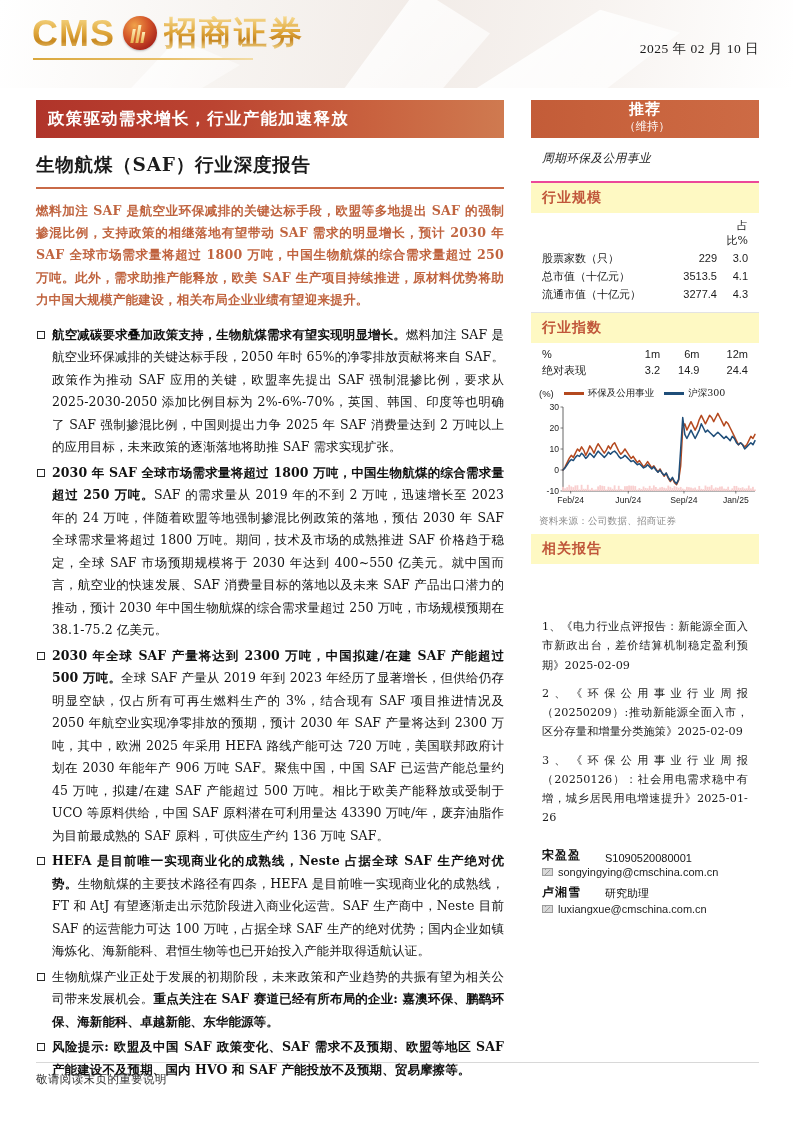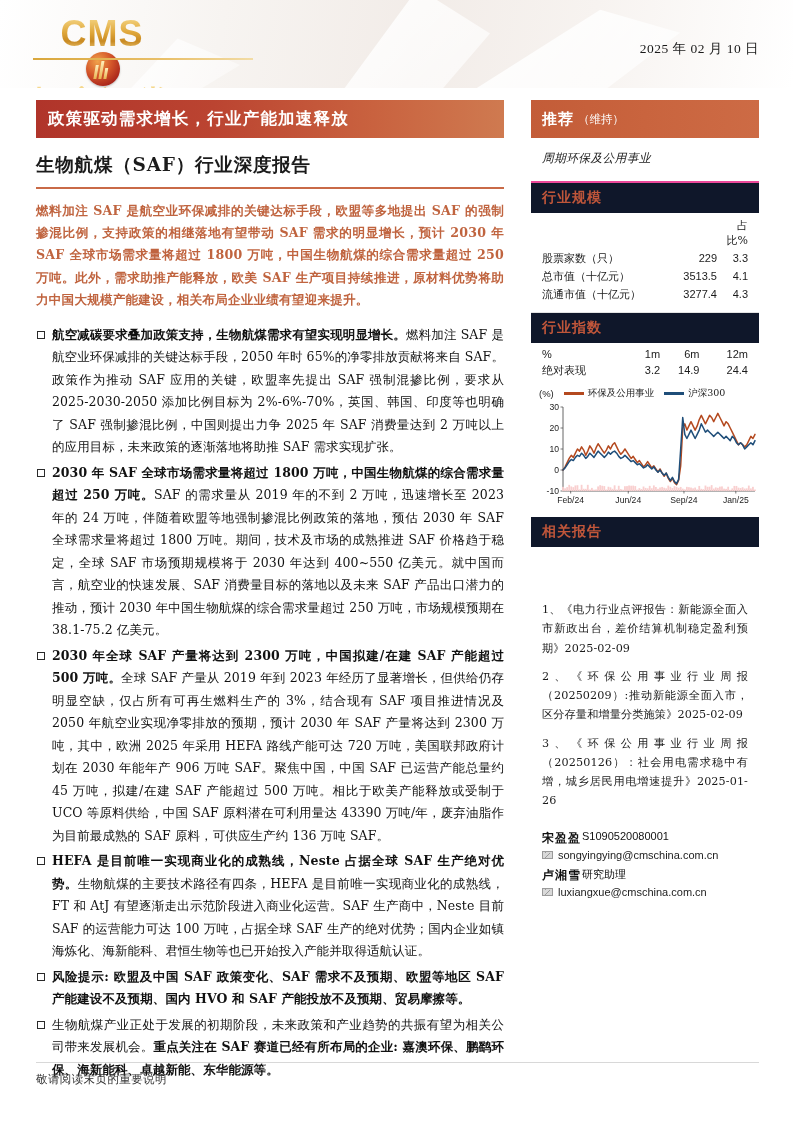--- a/index.html
+++ b/index.html
@@ -32,21 +32,21 @@
     clip-path: polygon(0% 92%, 62% 6%, 100% 30%, 58% 100%);
   }
   .hdr-arrow.a3 {
     left: 120px; top: 30px; width: 120px; height: 70px;
     background: linear-gradient(120deg, rgba(255,255,255,.9), rgba(255,255,255,.35));
     clip-path: polygon(0% 100%, 48% 12%, 100% 50%, 52% 100%);
   }
 
   .logo-wrap {
     position: absolute; left: 32px; top: 16px;
-    display: flex; align-items: center; height: 48px; flex-direction: column;
+    display: flex; align-items: flex-start; height: 48px;
   }
   .logo-cms {
     font-family: "Liberation Sans", sans-serif;
     font-weight: 700; font-size: 36px; letter-spacing: 1px;
     background: linear-gradient(180deg,#f6d98a 0%,#e0a83c 45%,#c98a22 70%,#f3d58a 100%);
     -webkit-background-clip: text; background-clip: text; color: transparent;
     line-height: 1;
   }
   .logo-emblem {
     width: 34px; height: 34px; border-radius: 50%;
@@ -156,40 +156,40 @@
     margin-top: 9px;
     font-size: 11.5px; color: #333;
     font-family: "DejaVu Serif", serif;
     letter-spacing: .4px;
   }
 
   
   .rec-banner {
     height: 38px;
     background: linear-gradient(90deg,#c35c38 0%,#c9643e 50%,#cd6b45 100%);
-    display: flex; align-items: center; padding: 0 11px;
+    display: flex; align-items: center; padding: 0 11px; flex-direction: column;
   }
   .rec-banner .rec-main {
     color: #fff; font-size: 15px; font-weight: 700;
     font-family: "DejaVu Serif", serif; letter-spacing: 1px;
   }
   .rec-banner .rec-sub {
     color: #fff; font-size: 11.5px; margin-left: 4px;
     font-family: "DejaVu Serif", serif;
   }
   .rec-industry {
     padding: 13px 11px 14px 11px;
     font-size: 11.8px; color: #1b1b1b;
     font-family: "DejaVu Serif", serif;
     border-bottom: 2px solid #ec4899;
     letter-spacing: .3px;
     font-style: italic;
   }
   .sb-section-head {
-    background: #0f172a;
+    background: #fef9c3;
     color: #c0563a;
     font-family: "DejaVu Serif", serif;
     font-weight: 700; font-size: 14px;
     padding: 6px 11px 6px 11px;
     letter-spacing: 1px;
   }
   .sb-table {
     width: 100%; border-collapse: collapse;
     font-family: "Liberation Sans", sans-serif;
     font-size: 11px; color: #1b1b1b;
@@ -232,21 +232,21 @@
   .rep-item {
     font-family: "DejaVu Serif", serif;
     font-size: 11.2px; line-height: 1.72;
     color: #1b1b1b; text-align: justify;
     margin-bottom: 9px;
     letter-spacing: .1px;
   }
 
   
   .analyst-block { padding: 6px 11px 0 11px; }
-  .analyst-row { display: flex; align-items: flex-start; gap: 1px; margin-bottom: 2px; }
+  .analyst-row { display: flex; align-items: flex-end; gap: 24px; margin-bottom: 2px; }
   .analyst-name {
     font-family: "DejaVu Serif", serif; font-weight: 700;
     font-size: 12px; color: #111; letter-spacing: 1px;
   }
   .analyst-meta {
     font-family: "Liberation Sans", sans-serif; font-size: 11px; color: #111;
   }
   .analyst-meta.cn { font-family: "DejaVu Serif", serif; font-size: 11px; }
   .mail-row { display: flex; align-items: center; gap: 5px; margin-bottom: 6px; }
   .mail-icon {
@@ -308,24 +308,24 @@
       <div class="bullet">
         <b>2030 年 SAF 全球市场需求量将超过 1800 万吨，中国生物航煤的综合需求量超过 250 万吨。</b><span>SAF 的需求量从 2019 年的不到 2 万吨，迅速增长至 2023 年的 24 万吨，伴随着欧盟等地强制掺混比例政策的落地，预估 2030 年 SAF 全球需求量将超过 1800 万吨。期间，技术及市场的成熟推进 SAF 价格趋于稳定，全球 SAF 市场预期规模将于 2030 年达到 400~550 亿美元。就中国而言，航空业的快速发展、SAF 消费量目标的落地以及未来 SAF 产品出口潜力的推动，预计 2030 年中国生物航煤的综合需求量超过 250 万吨，市场规模预期在 38.1-75.2 亿美元。</span>
       </div>
       <div class="bullet">
         <b>2030 年全球 SAF 产量将达到 2300 万吨，中国拟建/在建 SAF 产能超过 500 万吨。</b><span>全球 SAF 产量从 2019 年到 2023 年经历了显著增长，但供给仍存明显空缺，仅占所有可再生燃料生产的 3%，结合现有 SAF 项目推进情况及 2050 年航空业实现净零排放的预期，预计 2030 年 SAF 产量将达到 2300 万吨，其中，欧洲 2025 年采用 HEFA 路线产能可达 720 万吨，美国联邦政府计划在 2030 年能年产 906 万吨 SAF。聚焦中国，中国 SAF 已运营产能总量约 45 万吨，拟建/在建 SAF 产能超过 500 万吨。相比于欧美产能释放或受制于 UCO 等原料供给，中国 SAF 原料潜在可利用量达 43390 万吨/年，废弃油脂作为目前最成熟的 SAF 原料，可供应生产约 136 万吨 SAF。</span>
       </div>
       <div class="bullet">
         <b>HEFA 是目前唯一实现商业化的成熟线，Neste 占据全球 SAF 生产绝对优势。</b><span>生物航煤的主要技术路径有四条，HEFA 是目前唯一实现商业化的成熟线，FT 和 AtJ 有望逐渐走出示范阶段进入商业化运营。SAF 生产商中，Neste 目前 SAF 的运营能力可达 100 万吨，占据全球 SAF 生产的绝对优势；国内企业如镇海炼化、海新能科、君恒生物等也已开始投入产能并取得适航认证。</span>
       </div>
       <div class="bullet">
+        <span>生物航煤产业正处于发展的初期阶段，未来政策和产业趋势的共振有望为相关公司带来发展机会。</span><b>重点关注在 SAF 赛道已经有所布局的企业: 嘉澳环保、鹏鹞环保、海新能科、卓越新能、东华能源等。</b>
+      </div>
+      <div class="bullet">
         <b>风险提示: 欧盟及中国 SAF 政策变化、SAF 需求不及预期、欧盟等地区 SAF 产能建设不及预期、国内 HVO 和 SAF 产能投放不及预期、贸易摩擦等。</b>
-      </div>
-      <div class="bullet">
-        <span>生物航煤产业正处于发展的初期阶段，未来政策和产业趋势的共振有望为相关公司带来发展机会。</span><b>重点关注在 SAF 赛道已经有所布局的企业: 嘉澳环保、鹏鹞环保、海新能科、卓越新能、东华能源等。</b>
       </div>
     </div>
   </div>
 
   <div class="col-right">
 
     <div class="rec-banner">
       <span class="rec-main">推荐</span>
       <span class="rec-sub">（维持）</span>
     </div>
@@ -336,21 +336,21 @@
     <table class="sb-table">
       <tbody>
           <tr class="head">
         <td class="lbl"></td>
         <td class="num"></td>
         <td class="pct">占比%</td>
       </tr>
       <tr>
         <td class="lbl">股票家数（只）</td>
         <td class="num">229</td>
-        <td class="pct">3.3</td>
+        <td class="pct">3.0</td>
       </tr>
       <tr>
         <td class="lbl">总市值（十亿元）</td>
         <td class="num">3513.5</td>
         <td class="pct">4.1</td>
       </tr>
       <tr>
         <td class="lbl">流通市值（十亿元）</td>
         <td class="num">3277.4</td>
         <td class="pct">4.3</td>
@@ -502,20 +502,21 @@
           <line x1="91.28" y1="90" x2="91.28" y2="92.5" stroke="#555" stroke-width="0.8"></line>
           <text x="91.28" y="101.5" text-anchor="middle" font-family="&quot;Liberation Sans&quot;, sans-serif" font-size="8.6" fill="#222">Jun/24</text>
           <line x1="146.96" y1="90" x2="146.96" y2="92.5" stroke="#555" stroke-width="0.8"></line>
           <text x="146.96" y="101.5" text-anchor="middle" font-family="&quot;Liberation Sans&quot;, sans-serif" font-size="8.6" fill="#222">Sep/24</text>
           <line x1="198.8" y1="90" x2="198.8" y2="92.5" stroke="#555" stroke-width="0.8"></line>
           <text x="198.8" y="101.5" text-anchor="middle" font-family="&quot;Liberation Sans&quot;, sans-serif" font-size="8.6" fill="#222">Jan/25</text>
           <polyline points="26.00,69.00 28.06,65.85 30.13,61.65 32.19,57.45 34.26,54.30 36.32,56.40 38.39,52.20 40.45,48.00 42.52,50.10 44.58,45.90 46.65,49.05 48.71,54.30 50.77,50.10 52.84,44.85 54.90,48.00 56.97,52.20 59.03,46.95 61.10,42.75 63.16,45.90 65.23,49.05 67.29,52.20 69.35,49.05 71.42,44.85 73.48,48.00 75.55,43.80 77.61,41.70 79.68,45.90 81.74,50.10 83.81,53.25 85.87,51.15 87.94,48.00 90.00,51.15 92.06,54.30 94.13,57.45 96.19,55.35 98.26,58.50 100.32,61.65 102.39,59.55 104.45,62.70 106.52,65.85 108.58,63.75 110.65,60.60 112.71,63.75 114.77,66.90 116.84,64.80 118.90,67.95 120.97,71.10 123.03,67.95 125.10,72.15 127.16,75.30 129.23,72.15 131.29,77.40 133.35,80.55 135.42,77.40 137.48,81.60 139.55,83.70 141.61,79.50 143.68,64.80 145.74,27.00 147.81,22.80 149.87,29.10 151.94,24.90 154.00,20.70 156.06,24.90 158.13,29.10 160.19,24.90 162.26,18.60 164.32,14.40 166.39,18.60 168.45,22.80 170.52,18.60 172.58,14.40 174.65,16.50 176.71,20.70 178.77,16.50 180.84,12.30 182.90,16.50 184.97,20.70 187.03,24.90 189.10,20.70 191.16,22.80 193.23,27.00 195.29,31.20 197.35,35.40 199.42,39.60 201.48,43.80 203.55,41.70 205.61,43.80 207.68,45.90 209.74,43.80 211.81,39.60 213.87,35.40 215.94,37.50 218.00,33.30" fill="none" stroke="#b4491f" stroke-width="1.5" stroke-linejoin="round" stroke-linecap="round"></polyline>
           <polyline points="26.00,69.00 28.06,66.90 30.13,63.75 32.19,60.60 34.26,58.50 36.32,59.55 38.39,56.40 40.45,54.30 42.52,55.35 44.58,52.20 46.65,54.30 48.71,57.45 50.77,55.35 52.84,52.20 54.90,54.30 56.97,56.40 59.03,53.25 61.10,50.10 63.16,52.20 65.23,54.30 67.29,56.40 69.35,54.30 71.42,51.15 73.48,53.25 75.55,51.15 77.61,50.10 79.68,52.20 81.74,55.35 83.81,57.45 85.87,56.40 87.94,54.30 90.00,56.40 92.06,58.50 94.13,60.60 96.19,59.55 98.26,61.65 100.32,63.75 102.39,62.70 104.45,64.80 106.52,66.90 108.58,65.85 110.65,63.75 112.71,65.85 114.77,67.95 116.84,65.85 118.90,69.00 120.97,71.10 123.03,69.00 125.10,72.15 127.16,74.25 129.23,72.15 131.29,76.35 133.35,79.50 135.42,76.35 137.48,80.55 139.55,82.65 141.61,78.45 143.68,48.00 145.74,16.50 147.81,33.30 149.87,37.50 151.94,33.30 154.00,29.10 156.06,33.30 158.13,37.50 160.19,33.30 162.26,29.10 164.32,22.80 166.39,27.00 168.45,31.20 170.52,29.10 172.58,31.20 174.65,33.30 176.71,35.40 178.77,33.30 180.84,31.20 182.90,33.30 184.97,35.40 187.03,37.50 189.10,35.40 191.16,37.50 193.23,39.60 195.29,35.40 197.35,37.50 199.42,41.70 201.48,43.80 203.55,41.70 205.61,43.80 207.68,48.00 209.74,45.90 211.81,43.80 213.87,41.70 215.94,43.80 218.00,39.60" fill="none" stroke="#1f4e79" stroke-width="1.5" stroke-linejoin="round" stroke-linecap="round"></polyline>
         </svg>
     </div>
+    <div class="chart-src">资料来源：公司数据、招商证券</div>
 
     <div class="sb-section-head" style="margin-top:6px;">相关报告</div>
     <div class="rep-list">
       <div class="rep-item">1、《电力行业点评报告：新能源全面入市新政出台，差价结算机制稳定盈利预期》2025-02-09</div>
       <div class="rep-item">2、《环保公用事业行业周报（20250209）:推动新能源全面入市，区分存量和增量分类施策》2025-02-09</div>
       <div class="rep-item">3、《环保公用事业行业周报（20250126）：社会用电需求稳中有增，城乡居民用电增速提升》2025-01-26</div>
     </div>
 
     <div class="analyst-block">
       <div class="analyst-row">

